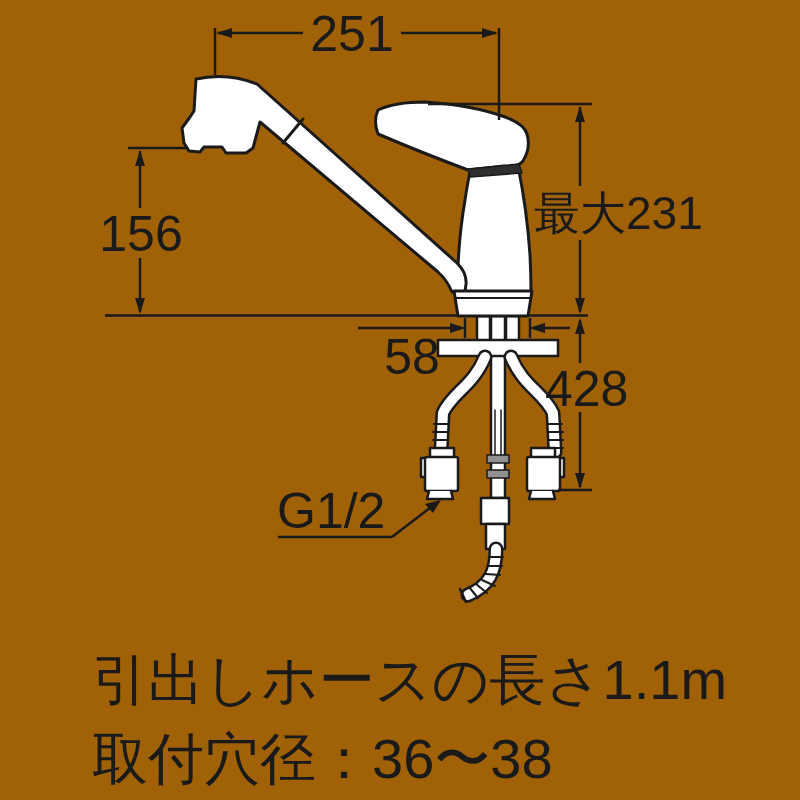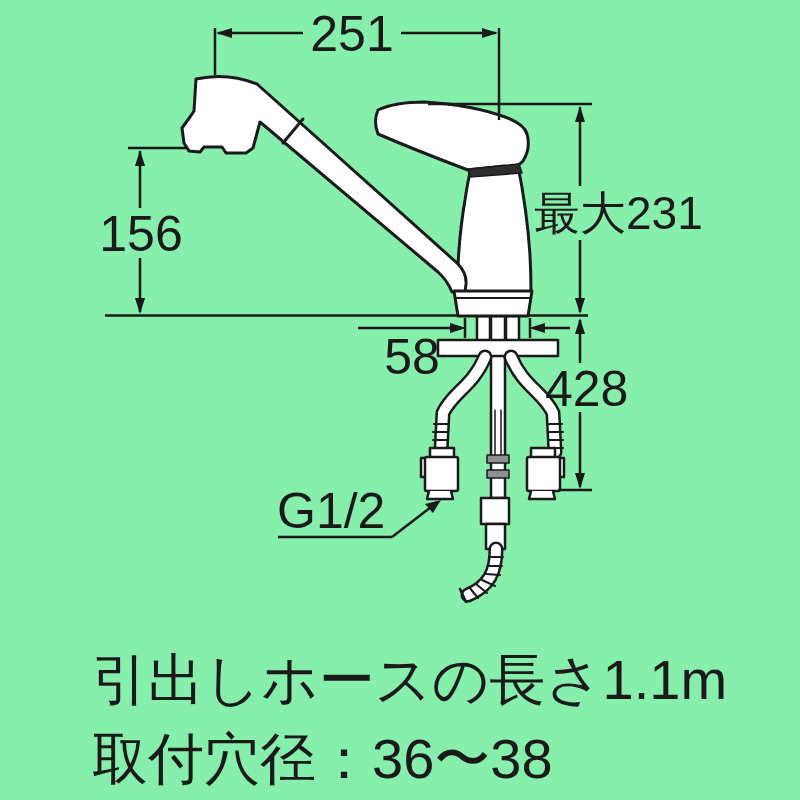--- a/index.html
+++ b/index.html
@@ -1,17 +1,17 @@
 <!DOCTYPE html>
 <html><head>
 <meta charset="utf-8">
 <style>
   html,body{margin:0;padding:0;background:#ffffff;}
   #stage{
-    position:relative;width:800px;height:800px;background:#86efac;
+    position:relative;width:800px;height:800px;background:#a16207;
     font-family:"Liberation Sans","DejaVu Sans",sans-serif;
     overflow:hidden;
   }
   svg{display:block;}
   text{fill:#1a1a1a;}
   .dim-num{font-size:50px;}
   .dim-kanji{font-size:46px;}
   .thread{font-size:50px;}
   .note{font-size:56px;}
 </style>

